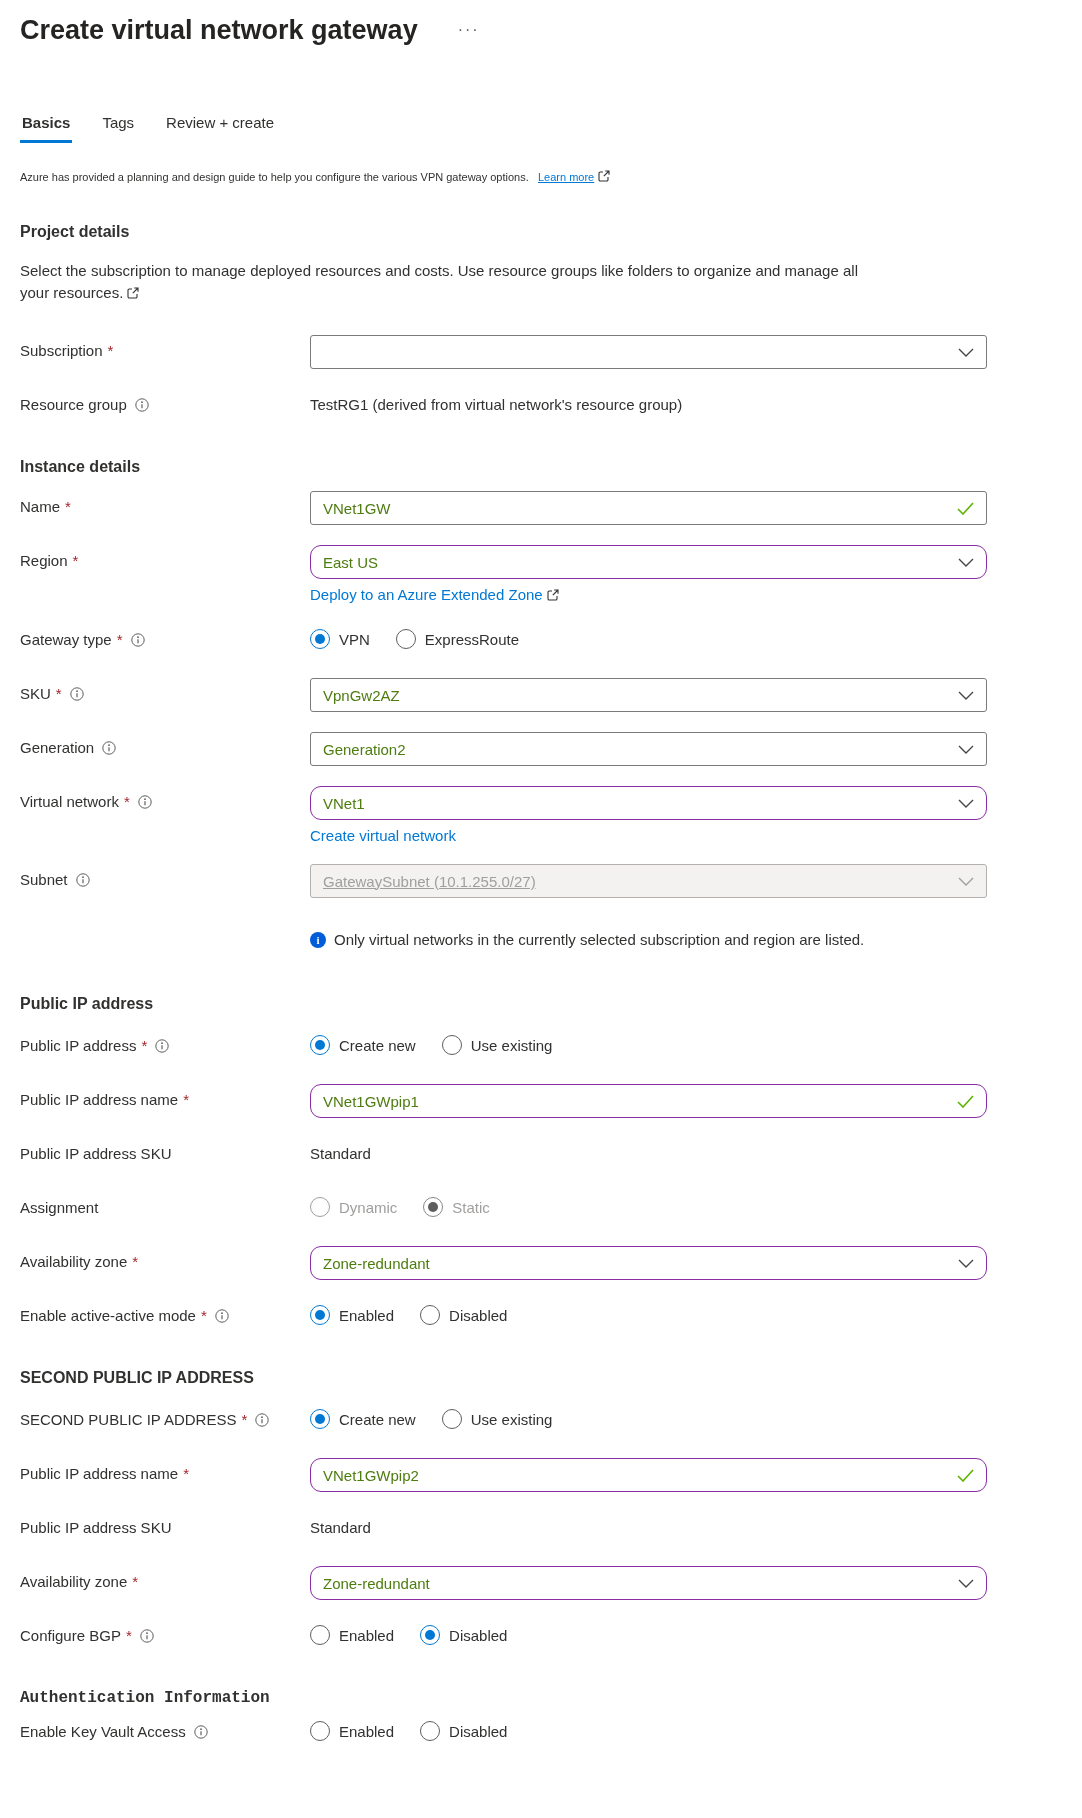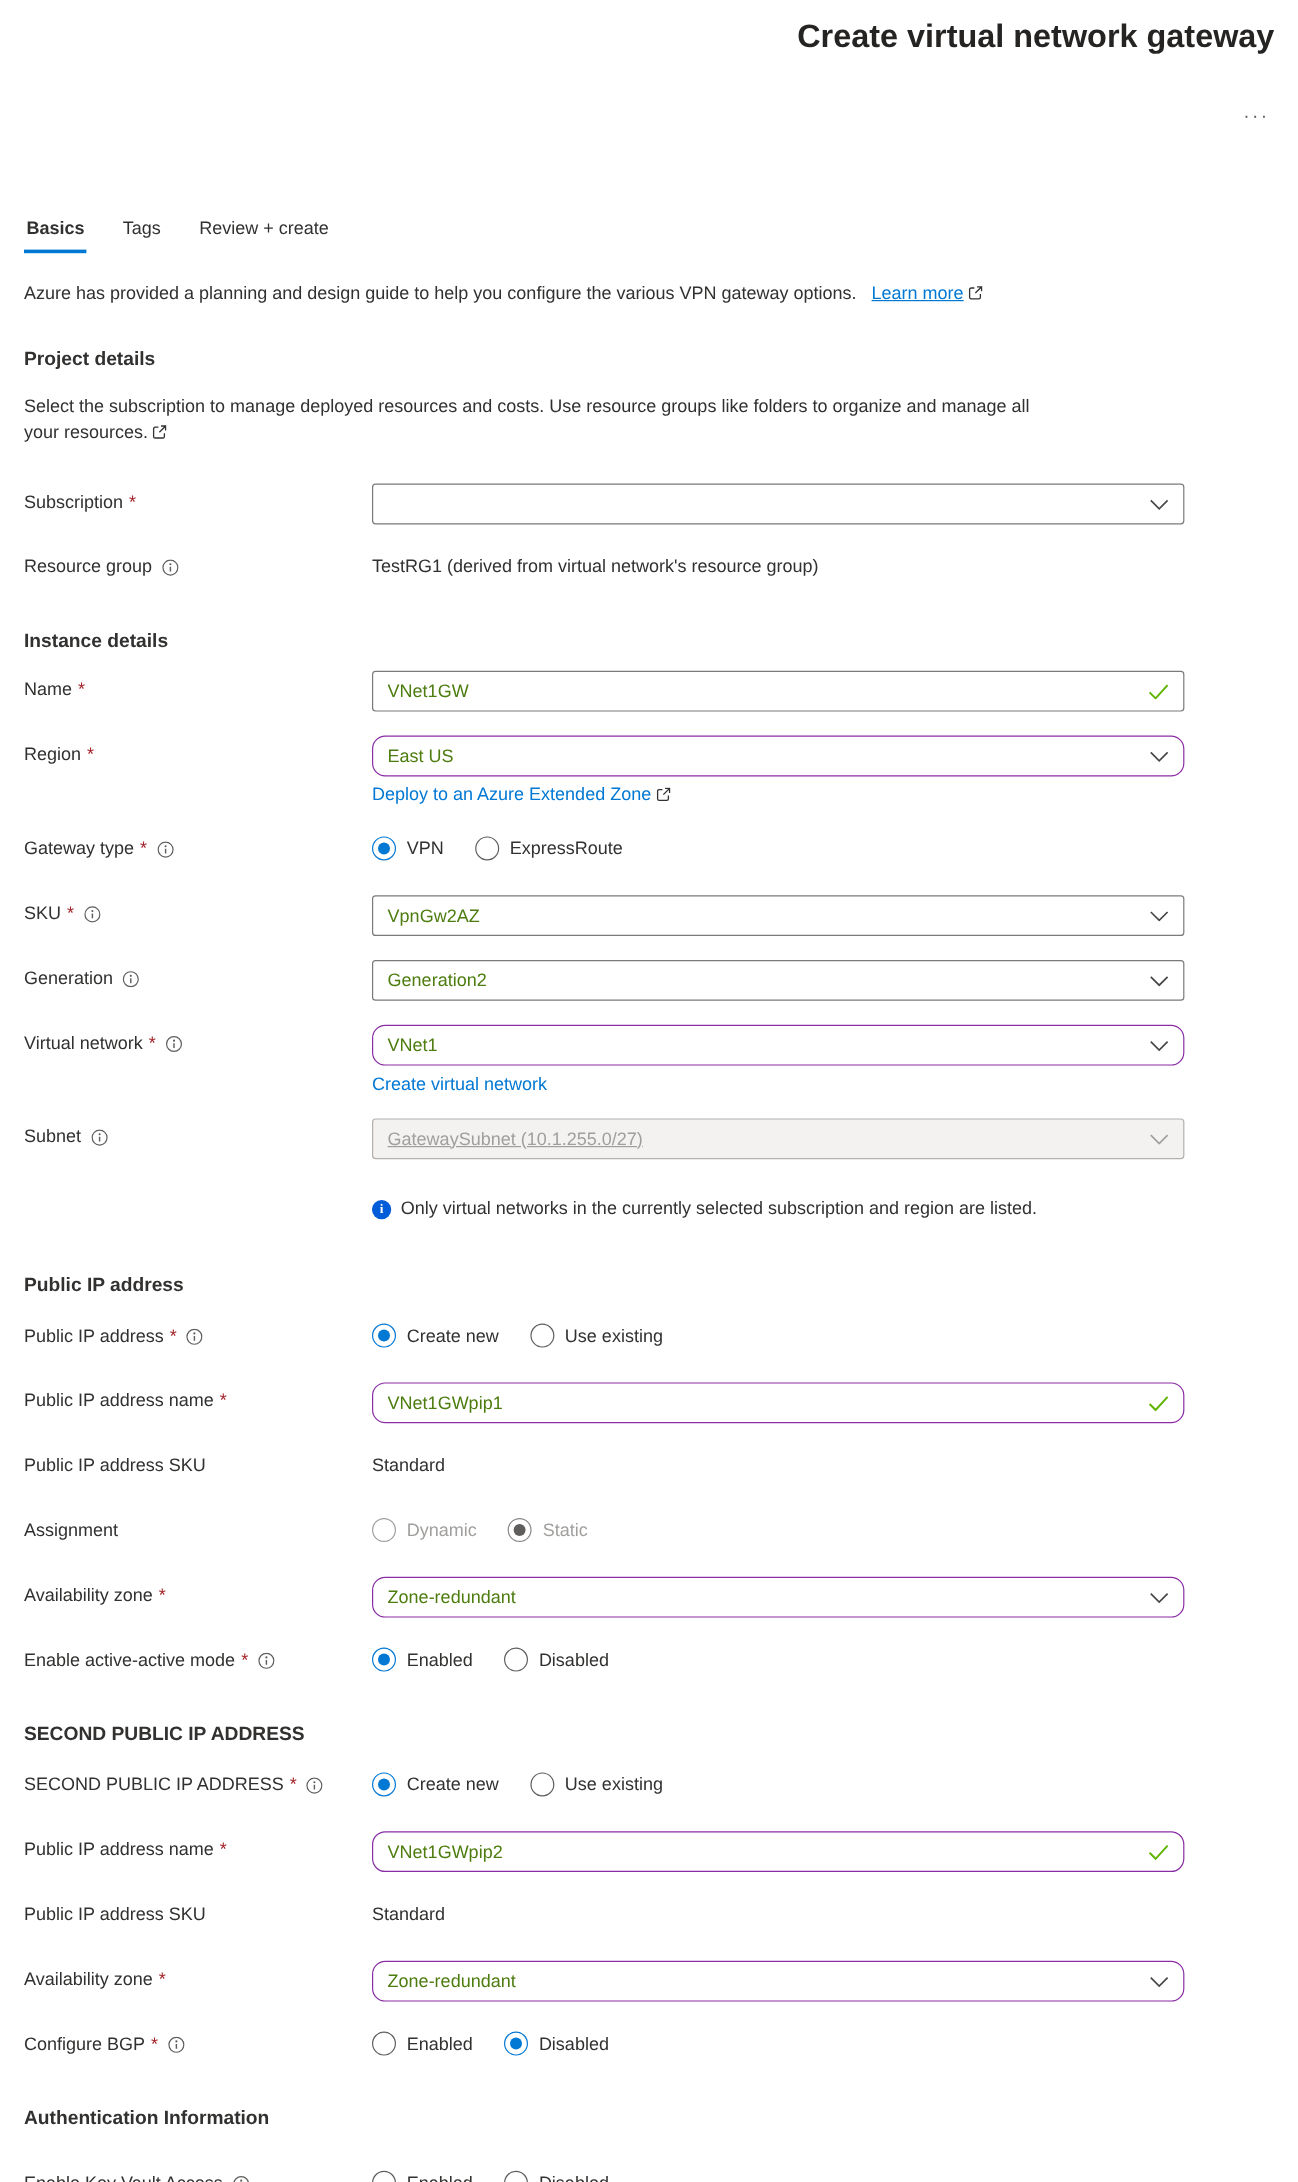--- a/index.html
+++ b/index.html
@@ -1,26 +1,26 @@
 <!DOCTYPE html>
 <html><head>
 <meta charset="utf-8">
 <style>
   html,body{margin:0;padding:0;background:#fff;}
   body{font-family:"Liberation Sans","DejaVu Sans",sans-serif;color:#323130;width:1082px;min-height:1818px;box-sizing:border-box;}
   .page{padding:14px 20px 80px 20px;box-sizing:border-box;}
 
-  h1.title{font-size:27px;line-height:32px;font-weight:700;color:#252423;margin:0;display:flex;align-items:flex-end;gap:36px;flex-direction:column;}
+  h1.title{font-size:27px;line-height:32px;font-weight:700;color:#252423;margin:0;display:flex;align-items:flex-start;gap:36px;}
   .more{font-size:16px;color:#605e5c;font-weight:400;letter-spacing:2px;cursor:pointer;padding:0 4px;}
 
   .tabbar{margin-top:68px;display:flex;}
   .tab{margin-right:28px;padding:0 2px 9px 2px;font-size:15px;color:#323130;cursor:pointer;border-bottom:3px solid transparent;}
   .tab.active{font-weight:700;border-bottom-color:#0078d4;}
 
-  .intro{margin-top:24px;font-size:15px;line-height:20px;}
+  .intro{margin-top:24px;font-size:11px;line-height:20px;}
   .link{color:#0078d4;text-decoration:none;cursor:pointer;}
   .link.ul{text-decoration:underline;}
   .extlink-icon{display:inline-block;vertical-align:-1px;margin-left:4px;color:#323130;}
 
   h2.section{font-size:16px;line-height:20px;font-weight:700;color:#323130;margin:34px 0 0 0;}
   .desc{margin-top:18px;font-size:15px;line-height:22px;max-width:858px;}
 
   .form{margin-top:30px;}
   .row{display:flex;align-items:flex-start;margin-bottom:20px;min-height:34px;}
   .lbl{width:290px;flex:none;padding-top:7px;font-size:15px;display:flex;align-items:center;}
@@ -501,21 +501,21 @@
             <span>Enabled</span>
           </label>
           <label class="radio">
             <span class="rb sel"></span>
             <span>Disabled</span>
           </label>
         </div>
       </div>
     </div>
 
-    <h2 class="section" style="margin-bottom:28px;">Authentication Information</h2>
+    <h2 class="section" style="margin-bottom:8px;font-family:Liberation Mono, monospace;">Authentication Information</h2>
 
     <div class="row">
       <div class="lbl">
         <span>Enable Key Vault Access</span>
         <span class="info-icon">
             <svg width="14" height="14" viewBox="0 0 14 14">
               <circle cx="7" cy="7" r="6.2" fill="none" stroke="currentColor" stroke-width="1"></circle>
               <circle cx="7" cy="4.2" r="0.9" fill="currentColor"></circle>
               <path d="M7 6.3v4" stroke="currentColor" stroke-width="1.2"></path>
             </svg>

